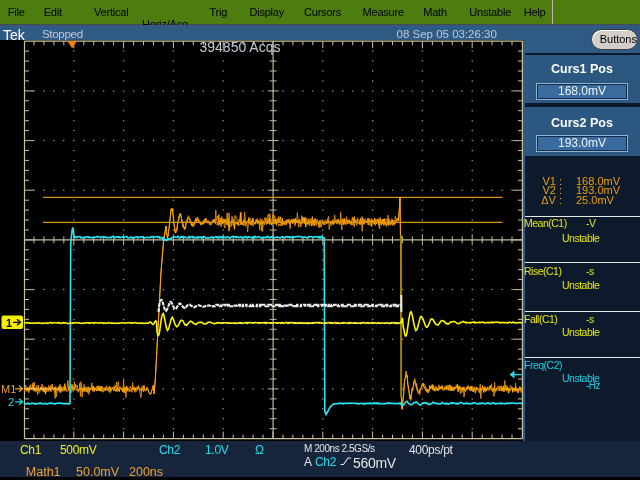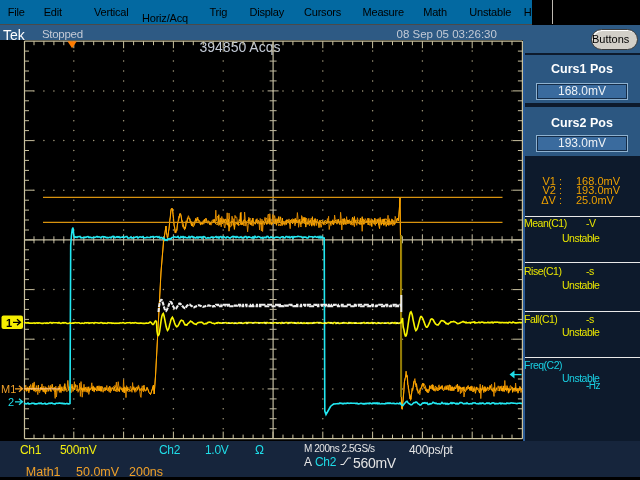--- a/index.html
+++ b/index.html
@@ -1,23 +1,23 @@
 <!DOCTYPE html>
 <html><head><meta charset="utf-8"><style>
 *{margin:0;padding:0;box-sizing:border-box}
 body{width:640px;height:480px;position:relative;overflow:hidden;background:#000;
 font-family:"Liberation Sans",sans-serif}
 .ab{position:absolute}
 </style></head><body>
-<div class="ab" style="left:0;top:0;width:532px;height:25px;background:#0369a1;border-bottom:1px solid #4a4a4a;color:#000;font-size:11px">
+<div class="ab" style="left:0;top:0;width:640px;height:25px;background:#4d7c0f;border-bottom:1px solid #4a4a4a;color:#000;font-size:11px">
     <span style="position:absolute;left:552px;top:0;width:1px;height:24px;background:#bdb9b1"></span>
     <span style="position:absolute;left:7.8px;top:6px;letter-spacing:-0.2px">File</span>
     <span style="position:absolute;left:43.7px;top:6px;letter-spacing:-0.2px">Edit</span>
     <span style="position:absolute;left:94px;top:6px;letter-spacing:-0.2px">Vertical</span>
-    <span style="position:absolute;left:142px;top:12px;letter-spacing:-0.2px">Horiz/Acq</span>
+    <span style="position:absolute;left:142px;top:18px;letter-spacing:-0.2px">Horiz/Acq</span>
     <span style="position:absolute;left:209.4px;top:6px;letter-spacing:-0.2px">Trig</span>
     <span style="position:absolute;left:249.4px;top:6px;letter-spacing:-0.2px">Display</span>
     <span style="position:absolute;left:304px;top:6px;letter-spacing:-0.2px">Cursors</span>
     <span style="position:absolute;left:362.5px;top:6px;letter-spacing:-0.2px">Measure</span>
     <span style="position:absolute;left:423.2px;top:6px;letter-spacing:-0.2px">Math</span>
     <span style="position:absolute;left:469.3px;top:6px;letter-spacing:-0.2px">Unstable</span>
     <span style="position:absolute;left:523.7px;top:6px;letter-spacing:-0.2px">Help</span>
   </div>
 <div class="ab" style="left:0;top:25px;width:640px;height:15px;background:#2e5a84"></div>
 <div class="ab" style="left:523px;top:40px;width:117px;height:13px;background:#2e5a84"></div>
@@ -63,21 +63,21 @@
 <div class="ab" style="left:409px;top:443.4px;color:#e4e4e4;font-size:12px;letter-spacing:-0.3px">400ps/pt</div>
 <div class="ab" style="left:304px;top:455.2px;color:#e4e4e4;font-size:12px;letter-spacing:-0.3px">A</div>
 <div class="ab" style="left:315px;top:455.2px;color:#1fdde8;font-size:12px;letter-spacing:-0.3px">Ch2</div>
 <div class="ab" style="left:353px;top:455.2px;color:#e4e4e4;font-size:14px;letter-spacing:-0.3px">560mV</div>
 <svg class="ab" style="left:340px;top:456px" width="12" height="10" viewBox="0 0 12 10">
     <path d="M0.5 8.5 h3 l4.5 -6.5 h3" stroke="#e4e4e4" stroke-width="1.1" fill="none"></path>
   </svg>
 <div class="ab" style="left:25.8px;top:465.2px;color:#f0a028;font-size:12.5px">Math1</div>
 <div class="ab" style="left:76px;top:465.2px;color:#f0a028;font-size:12.5px">50.0mV</div>
 <div class="ab" style="left:129px;top:465.2px;color:#f0a028;font-size:12.5px">200ns</div>
-<div class="ab" style="left:591px;top:29px;width:47px;height:21px;background:#d2cfc8;border:1px solid #3a3a3a;border-radius:10.5px;box-shadow:inset 1px 1px 0 #fff;color:#000;font-size:11px;text-align:left;line-height:19px">Buttons</div>
+<div class="ab" style="left:591px;top:29px;width:47px;height:21px;background:#d2cfc8;border:1px solid #3a3a3a;border-radius:10.5px;box-shadow:inset 1px 1px 0 #fff;color:#000;font-size:11px;text-align:right;line-height:19px">Buttons</div>
 <svg class="ab" style="left:0;top:40px" width="523" height="403" viewBox="0 40 523 403">
 <path d="M24.5 41.2 H522.4 M24.5 438.6 H522.4 M24.5 41 V438.8 M522.4 41 V438.8" stroke="#c9c19e" stroke-width="1.2" fill="none"></path>
 <path d="M34.0 41.2 v4 M34.0 438.6 v-4 M43.9 41.2 v4 M43.9 438.6 v-4 M53.9 41.2 v4 M53.9 438.6 v-4 M63.8 41.2 v4 M63.8 438.6 v-4 M73.8 41.2 v7 M73.8 438.6 v-7 M83.8 41.2 v4 M83.8 438.6 v-4 M93.7 41.2 v4 M93.7 438.6 v-4 M103.7 41.2 v4 M103.7 438.6 v-4 M113.6 41.2 v4 M113.6 438.6 v-4 M123.6 41.2 v7 M123.6 438.6 v-7 M133.6 41.2 v4 M133.6 438.6 v-4 M143.5 41.2 v4 M143.5 438.6 v-4 M153.5 41.2 v4 M153.5 438.6 v-4 M163.4 41.2 v4 M163.4 438.6 v-4 M173.4 41.2 v7 M173.4 438.6 v-7 M183.4 41.2 v4 M183.4 438.6 v-4 M193.3 41.2 v4 M193.3 438.6 v-4 M203.3 41.2 v4 M203.3 438.6 v-4 M213.2 41.2 v4 M213.2 438.6 v-4 M223.2 41.2 v7 M223.2 438.6 v-7 M233.2 41.2 v4 M233.2 438.6 v-4 M243.1 41.2 v4 M243.1 438.6 v-4 M253.1 41.2 v4 M253.1 438.6 v-4 M263.0 41.2 v4 M263.0 438.6 v-4 M273.0 41.2 v7 M273.0 438.6 v-7 M283.0 41.2 v4 M283.0 438.6 v-4 M292.9 41.2 v4 M292.9 438.6 v-4 M302.9 41.2 v4 M302.9 438.6 v-4 M312.8 41.2 v4 M312.8 438.6 v-4 M322.8 41.2 v7 M322.8 438.6 v-7 M332.8 41.2 v4 M332.8 438.6 v-4 M342.7 41.2 v4 M342.7 438.6 v-4 M352.7 41.2 v4 M352.7 438.6 v-4 M362.6 41.2 v4 M362.6 438.6 v-4 M372.6 41.2 v7 M372.6 438.6 v-7 M382.6 41.2 v4 M382.6 438.6 v-4 M392.5 41.2 v4 M392.5 438.6 v-4 M402.5 41.2 v4 M402.5 438.6 v-4 M412.4 41.2 v4 M412.4 438.6 v-4 M422.4 41.2 v7 M422.4 438.6 v-7 M432.4 41.2 v4 M432.4 438.6 v-4 M442.3 41.2 v4 M442.3 438.6 v-4 M452.3 41.2 v4 M452.3 438.6 v-4 M462.2 41.2 v4 M462.2 438.6 v-4 M472.2 41.2 v7 M472.2 438.6 v-7 M482.2 41.2 v4 M482.2 438.6 v-4 M492.1 41.2 v4 M492.1 438.6 v-4 M502.1 41.2 v4 M502.1 438.6 v-4 M512.0 41.2 v4 M512.0 438.6 v-4" stroke="#c9c19e" stroke-width="1" fill="none"></path>
 <path d="M24.5 51.1 h4.5 M522.4 51.1 h-4.5 M24.5 61.1 h4.5 M522.4 61.1 h-4.5 M24.5 71.0 h4.5 M522.4 71.0 h-4.5 M24.5 80.9 h4.5 M522.4 80.9 h-4.5 M24.5 90.9 h9.5 M522.4 90.9 h-9.5 M24.5 100.8 h4.5 M522.4 100.8 h-4.5 M24.5 110.7 h4.5 M522.4 110.7 h-4.5 M24.5 120.7 h4.5 M522.4 120.7 h-4.5 M24.5 130.6 h4.5 M522.4 130.6 h-4.5 M24.5 140.6 h9.5 M522.4 140.6 h-9.5 M24.5 150.5 h4.5 M522.4 150.5 h-4.5 M24.5 160.4 h4.5 M522.4 160.4 h-4.5 M24.5 170.4 h4.5 M522.4 170.4 h-4.5 M24.5 180.3 h4.5 M522.4 180.3 h-4.5 M24.5 190.2 h9.5 M522.4 190.2 h-9.5 M24.5 200.2 h4.5 M522.4 200.2 h-4.5 M24.5 210.1 h4.5 M522.4 210.1 h-4.5 M24.5 220.0 h4.5 M522.4 220.0 h-4.5 M24.5 230.0 h4.5 M522.4 230.0 h-4.5 M24.5 239.9 h9.5 M522.4 239.9 h-9.5 M24.5 249.8 h4.5 M522.4 249.8 h-4.5 M24.5 259.8 h4.5 M522.4 259.8 h-4.5 M24.5 269.7 h4.5 M522.4 269.7 h-4.5 M24.5 279.6 h4.5 M522.4 279.6 h-4.5 M24.5 289.6 h9.5 M522.4 289.6 h-9.5 M24.5 299.5 h4.5 M522.4 299.5 h-4.5 M24.5 309.4 h4.5 M522.4 309.4 h-4.5 M24.5 319.4 h4.5 M522.4 319.4 h-4.5 M24.5 329.3 h4.5 M522.4 329.3 h-4.5 M24.5 339.2 h9.5 M522.4 339.2 h-9.5 M24.5 349.2 h4.5 M522.4 349.2 h-4.5 M24.5 359.1 h4.5 M522.4 359.1 h-4.5 M24.5 369.1 h4.5 M522.4 369.1 h-4.5 M24.5 379.0 h4.5 M522.4 379.0 h-4.5 M24.5 388.9 h9.5 M522.4 388.9 h-9.5 M24.5 398.9 h4.5 M522.4 398.9 h-4.5 M24.5 408.8 h4.5 M522.4 408.8 h-4.5 M24.5 418.7 h4.5 M522.4 418.7 h-4.5 M24.5 428.7 h4.5 M522.4 428.7 h-4.5" stroke="#c9c19e" stroke-width="1" fill="none"></path>
 <path d="M73.8 51.1 h0.01 M73.8 61.1 h0.01 M73.8 71.0 h0.01 M73.8 80.9 h0.01 M73.8 90.9 h0.01 M73.8 100.8 h0.01 M73.8 110.7 h0.01 M73.8 120.7 h0.01 M73.8 130.6 h0.01 M73.8 140.6 h0.01 M73.8 150.5 h0.01 M73.8 160.4 h0.01 M73.8 170.4 h0.01 M73.8 180.3 h0.01 M73.8 190.2 h0.01 M73.8 200.2 h0.01 M73.8 210.1 h0.01 M73.8 220.0 h0.01 M73.8 230.0 h0.01 M73.8 239.9 h0.01 M73.8 249.8 h0.01 M73.8 259.8 h0.01 M73.8 269.7 h0.01 M73.8 279.6 h0.01 M73.8 289.6 h0.01 M73.8 299.5 h0.01 M73.8 309.4 h0.01 M73.8 319.4 h0.01 M73.8 329.3 h0.01 M73.8 339.2 h0.01 M73.8 349.2 h0.01 M73.8 359.1 h0.01 M73.8 369.1 h0.01 M73.8 379.0 h0.01 M73.8 388.9 h0.01 M73.8 398.9 h0.01 M73.8 408.8 h0.01 M73.8 418.7 h0.01 M73.8 428.7 h0.01 M123.6 51.1 h0.01 M123.6 61.1 h0.01 M123.6 71.0 h0.01 M123.6 80.9 h0.01 M123.6 90.9 h0.01 M123.6 100.8 h0.01 M123.6 110.7 h0.01 M123.6 120.7 h0.01 M123.6 130.6 h0.01 M123.6 140.6 h0.01 M123.6 150.5 h0.01 M123.6 160.4 h0.01 M123.6 170.4 h0.01 M123.6 180.3 h0.01 M123.6 190.2 h0.01 M123.6 200.2 h0.01 M123.6 210.1 h0.01 M123.6 220.0 h0.01 M123.6 230.0 h0.01 M123.6 239.9 h0.01 M123.6 249.8 h0.01 M123.6 259.8 h0.01 M123.6 269.7 h0.01 M123.6 279.6 h0.01 M123.6 289.6 h0.01 M123.6 299.5 h0.01 M123.6 309.4 h0.01 M123.6 319.4 h0.01 M123.6 329.3 h0.01 M123.6 339.2 h0.01 M123.6 349.2 h0.01 M123.6 359.1 h0.01 M123.6 369.1 h0.01 M123.6 379.0 h0.01 M123.6 388.9 h0.01 M123.6 398.9 h0.01 M123.6 408.8 h0.01 M123.6 418.7 h0.01 M123.6 428.7 h0.01 M173.4 51.1 h0.01 M173.4 61.1 h0.01 M173.4 71.0 h0.01 M173.4 80.9 h0.01 M173.4 90.9 h0.01 M173.4 100.8 h0.01 M173.4 110.7 h0.01 M173.4 120.7 h0.01 M173.4 130.6 h0.01 M173.4 140.6 h0.01 M173.4 150.5 h0.01 M173.4 160.4 h0.01 M173.4 170.4 h0.01 M173.4 180.3 h0.01 M173.4 190.2 h0.01 M173.4 200.2 h0.01 M173.4 210.1 h0.01 M173.4 220.0 h0.01 M173.4 230.0 h0.01 M173.4 239.9 h0.01 M173.4 249.8 h0.01 M173.4 259.8 h0.01 M173.4 269.7 h0.01 M173.4 279.6 h0.01 M173.4 289.6 h0.01 M173.4 299.5 h0.01 M173.4 309.4 h0.01 M173.4 319.4 h0.01 M173.4 329.3 h0.01 M173.4 339.2 h0.01 M173.4 349.2 h0.01 M173.4 359.1 h0.01 M173.4 369.1 h0.01 M173.4 379.0 h0.01 M173.4 388.9 h0.01 M173.4 398.9 h0.01 M173.4 408.8 h0.01 M173.4 418.7 h0.01 M173.4 428.7 h0.01 M223.2 51.1 h0.01 M223.2 61.1 h0.01 M223.2 71.0 h0.01 M223.2 80.9 h0.01 M223.2 90.9 h0.01 M223.2 100.8 h0.01 M223.2 110.7 h0.01 M223.2 120.7 h0.01 M223.2 130.6 h0.01 M223.2 140.6 h0.01 M223.2 150.5 h0.01 M223.2 160.4 h0.01 M223.2 170.4 h0.01 M223.2 180.3 h0.01 M223.2 190.2 h0.01 M223.2 200.2 h0.01 M223.2 210.1 h0.01 M223.2 220.0 h0.01 M223.2 230.0 h0.01 M223.2 239.9 h0.01 M223.2 249.8 h0.01 M223.2 259.8 h0.01 M223.2 269.7 h0.01 M223.2 279.6 h0.01 M223.2 289.6 h0.01 M223.2 299.5 h0.01 M223.2 309.4 h0.01 M223.2 319.4 h0.01 M223.2 329.3 h0.01 M223.2 339.2 h0.01 M223.2 349.2 h0.01 M223.2 359.1 h0.01 M223.2 369.1 h0.01 M223.2 379.0 h0.01 M223.2 388.9 h0.01 M223.2 398.9 h0.01 M223.2 408.8 h0.01 M223.2 418.7 h0.01 M223.2 428.7 h0.01 M322.8 51.1 h0.01 M322.8 61.1 h0.01 M322.8 71.0 h0.01 M322.8 80.9 h0.01 M322.8 90.9 h0.01 M322.8 100.8 h0.01 M322.8 110.7 h0.01 M322.8 120.7 h0.01 M322.8 130.6 h0.01 M322.8 140.6 h0.01 M322.8 150.5 h0.01 M322.8 160.4 h0.01 M322.8 170.4 h0.01 M322.8 180.3 h0.01 M322.8 190.2 h0.01 M322.8 200.2 h0.01 M322.8 210.1 h0.01 M322.8 220.0 h0.01 M322.8 230.0 h0.01 M322.8 239.9 h0.01 M322.8 249.8 h0.01 M322.8 259.8 h0.01 M322.8 269.7 h0.01 M322.8 279.6 h0.01 M322.8 289.6 h0.01 M322.8 299.5 h0.01 M322.8 309.4 h0.01 M322.8 319.4 h0.01 M322.8 329.3 h0.01 M322.8 339.2 h0.01 M322.8 349.2 h0.01 M322.8 359.1 h0.01 M322.8 369.1 h0.01 M322.8 379.0 h0.01 M322.8 388.9 h0.01 M322.8 398.9 h0.01 M322.8 408.8 h0.01 M322.8 418.7 h0.01 M322.8 428.7 h0.01 M372.6 51.1 h0.01 M372.6 61.1 h0.01 M372.6 71.0 h0.01 M372.6 80.9 h0.01 M372.6 90.9 h0.01 M372.6 100.8 h0.01 M372.6 110.7 h0.01 M372.6 120.7 h0.01 M372.6 130.6 h0.01 M372.6 140.6 h0.01 M372.6 150.5 h0.01 M372.6 160.4 h0.01 M372.6 170.4 h0.01 M372.6 180.3 h0.01 M372.6 190.2 h0.01 M372.6 200.2 h0.01 M372.6 210.1 h0.01 M372.6 220.0 h0.01 M372.6 230.0 h0.01 M372.6 239.9 h0.01 M372.6 249.8 h0.01 M372.6 259.8 h0.01 M372.6 269.7 h0.01 M372.6 279.6 h0.01 M372.6 289.6 h0.01 M372.6 299.5 h0.01 M372.6 309.4 h0.01 M372.6 319.4 h0.01 M372.6 329.3 h0.01 M372.6 339.2 h0.01 M372.6 349.2 h0.01 M372.6 359.1 h0.01 M372.6 369.1 h0.01 M372.6 379.0 h0.01 M372.6 388.9 h0.01 M372.6 398.9 h0.01 M372.6 408.8 h0.01 M372.6 418.7 h0.01 M372.6 428.7 h0.01 M422.4 51.1 h0.01 M422.4 61.1 h0.01 M422.4 71.0 h0.01 M422.4 80.9 h0.01 M422.4 90.9 h0.01 M422.4 100.8 h0.01 M422.4 110.7 h0.01 M422.4 120.7 h0.01 M422.4 130.6 h0.01 M422.4 140.6 h0.01 M422.4 150.5 h0.01 M422.4 160.4 h0.01 M422.4 170.4 h0.01 M422.4 180.3 h0.01 M422.4 190.2 h0.01 M422.4 200.2 h0.01 M422.4 210.1 h0.01 M422.4 220.0 h0.01 M422.4 230.0 h0.01 M422.4 239.9 h0.01 M422.4 249.8 h0.01 M422.4 259.8 h0.01 M422.4 269.7 h0.01 M422.4 279.6 h0.01 M422.4 289.6 h0.01 M422.4 299.5 h0.01 M422.4 309.4 h0.01 M422.4 319.4 h0.01 M422.4 329.3 h0.01 M422.4 339.2 h0.01 M422.4 349.2 h0.01 M422.4 359.1 h0.01 M422.4 369.1 h0.01 M422.4 379.0 h0.01 M422.4 388.9 h0.01 M422.4 398.9 h0.01 M422.4 408.8 h0.01 M422.4 418.7 h0.01 M422.4 428.7 h0.01 M472.2 51.1 h0.01 M472.2 61.1 h0.01 M472.2 71.0 h0.01 M472.2 80.9 h0.01 M472.2 90.9 h0.01 M472.2 100.8 h0.01 M472.2 110.7 h0.01 M472.2 120.7 h0.01 M472.2 130.6 h0.01 M472.2 140.6 h0.01 M472.2 150.5 h0.01 M472.2 160.4 h0.01 M472.2 170.4 h0.01 M472.2 180.3 h0.01 M472.2 190.2 h0.01 M472.2 200.2 h0.01 M472.2 210.1 h0.01 M472.2 220.0 h0.01 M472.2 230.0 h0.01 M472.2 239.9 h0.01 M472.2 249.8 h0.01 M472.2 259.8 h0.01 M472.2 269.7 h0.01 M472.2 279.6 h0.01 M472.2 289.6 h0.01 M472.2 299.5 h0.01 M472.2 309.4 h0.01 M472.2 319.4 h0.01 M472.2 329.3 h0.01 M472.2 339.2 h0.01 M472.2 349.2 h0.01 M472.2 359.1 h0.01 M472.2 369.1 h0.01 M472.2 379.0 h0.01 M472.2 388.9 h0.01 M472.2 398.9 h0.01 M472.2 408.8 h0.01 M472.2 418.7 h0.01 M472.2 428.7 h0.01 M34.0 90.9 h0.01 M43.9 90.9 h0.01 M53.9 90.9 h0.01 M63.8 90.9 h0.01 M73.8 90.9 h0.01 M83.8 90.9 h0.01 M93.7 90.9 h0.01 M103.7 90.9 h0.01 M113.6 90.9 h0.01 M123.6 90.9 h0.01 M133.6 90.9 h0.01 M143.5 90.9 h0.01 M153.5 90.9 h0.01 M163.4 90.9 h0.01 M173.4 90.9 h0.01 M183.4 90.9 h0.01 M193.3 90.9 h0.01 M203.3 90.9 h0.01 M213.2 90.9 h0.01 M223.2 90.9 h0.01 M233.2 90.9 h0.01 M243.1 90.9 h0.01 M253.1 90.9 h0.01 M263.0 90.9 h0.01 M273.0 90.9 h0.01 M283.0 90.9 h0.01 M292.9 90.9 h0.01 M302.9 90.9 h0.01 M312.8 90.9 h0.01 M322.8 90.9 h0.01 M332.8 90.9 h0.01 M342.7 90.9 h0.01 M352.7 90.9 h0.01 M362.6 90.9 h0.01 M372.6 90.9 h0.01 M382.6 90.9 h0.01 M392.5 90.9 h0.01 M402.5 90.9 h0.01 M412.4 90.9 h0.01 M422.4 90.9 h0.01 M432.4 90.9 h0.01 M442.3 90.9 h0.01 M452.3 90.9 h0.01 M462.2 90.9 h0.01 M472.2 90.9 h0.01 M482.2 90.9 h0.01 M492.1 90.9 h0.01 M502.1 90.9 h0.01 M512.0 90.9 h0.01 M34.0 140.6 h0.01 M43.9 140.6 h0.01 M53.9 140.6 h0.01 M63.8 140.6 h0.01 M73.8 140.6 h0.01 M83.8 140.6 h0.01 M93.7 140.6 h0.01 M103.7 140.6 h0.01 M113.6 140.6 h0.01 M123.6 140.6 h0.01 M133.6 140.6 h0.01 M143.5 140.6 h0.01 M153.5 140.6 h0.01 M163.4 140.6 h0.01 M173.4 140.6 h0.01 M183.4 140.6 h0.01 M193.3 140.6 h0.01 M203.3 140.6 h0.01 M213.2 140.6 h0.01 M223.2 140.6 h0.01 M233.2 140.6 h0.01 M243.1 140.6 h0.01 M253.1 140.6 h0.01 M263.0 140.6 h0.01 M273.0 140.6 h0.01 M283.0 140.6 h0.01 M292.9 140.6 h0.01 M302.9 140.6 h0.01 M312.8 140.6 h0.01 M322.8 140.6 h0.01 M332.8 140.6 h0.01 M342.7 140.6 h0.01 M352.7 140.6 h0.01 M362.6 140.6 h0.01 M372.6 140.6 h0.01 M382.6 140.6 h0.01 M392.5 140.6 h0.01 M402.5 140.6 h0.01 M412.4 140.6 h0.01 M422.4 140.6 h0.01 M432.4 140.6 h0.01 M442.3 140.6 h0.01 M452.3 140.6 h0.01 M462.2 140.6 h0.01 M472.2 140.6 h0.01 M482.2 140.6 h0.01 M492.1 140.6 h0.01 M502.1 140.6 h0.01 M512.0 140.6 h0.01 M34.0 190.2 h0.01 M43.9 190.2 h0.01 M53.9 190.2 h0.01 M63.8 190.2 h0.01 M73.8 190.2 h0.01 M83.8 190.2 h0.01 M93.7 190.2 h0.01 M103.7 190.2 h0.01 M113.6 190.2 h0.01 M123.6 190.2 h0.01 M133.6 190.2 h0.01 M143.5 190.2 h0.01 M153.5 190.2 h0.01 M163.4 190.2 h0.01 M173.4 190.2 h0.01 M183.4 190.2 h0.01 M193.3 190.2 h0.01 M203.3 190.2 h0.01 M213.2 190.2 h0.01 M223.2 190.2 h0.01 M233.2 190.2 h0.01 M243.1 190.2 h0.01 M253.1 190.2 h0.01 M263.0 190.2 h0.01 M273.0 190.2 h0.01 M283.0 190.2 h0.01 M292.9 190.2 h0.01 M302.9 190.2 h0.01 M312.8 190.2 h0.01 M322.8 190.2 h0.01 M332.8 190.2 h0.01 M342.7 190.2 h0.01 M352.7 190.2 h0.01 M362.6 190.2 h0.01 M372.6 190.2 h0.01 M382.6 190.2 h0.01 M392.5 190.2 h0.01 M402.5 190.2 h0.01 M412.4 190.2 h0.01 M422.4 190.2 h0.01 M432.4 190.2 h0.01 M442.3 190.2 h0.01 M452.3 190.2 h0.01 M462.2 190.2 h0.01 M472.2 190.2 h0.01 M482.2 190.2 h0.01 M492.1 190.2 h0.01 M502.1 190.2 h0.01 M512.0 190.2 h0.01 M34.0 239.9 h0.01 M43.9 239.9 h0.01 M53.9 239.9 h0.01 M63.8 239.9 h0.01 M73.8 239.9 h0.01 M83.8 239.9 h0.01 M93.7 239.9 h0.01 M103.7 239.9 h0.01 M113.6 239.9 h0.01 M123.6 239.9 h0.01 M133.6 239.9 h0.01 M143.5 239.9 h0.01 M153.5 239.9 h0.01 M163.4 239.9 h0.01 M173.4 239.9 h0.01 M183.4 239.9 h0.01 M193.3 239.9 h0.01 M203.3 239.9 h0.01 M213.2 239.9 h0.01 M223.2 239.9 h0.01 M233.2 239.9 h0.01 M243.1 239.9 h0.01 M253.1 239.9 h0.01 M263.0 239.9 h0.01 M273.0 239.9 h0.01 M283.0 239.9 h0.01 M292.9 239.9 h0.01 M302.9 239.9 h0.01 M312.8 239.9 h0.01 M322.8 239.9 h0.01 M332.8 239.9 h0.01 M342.7 239.9 h0.01 M352.7 239.9 h0.01 M362.6 239.9 h0.01 M372.6 239.9 h0.01 M382.6 239.9 h0.01 M392.5 239.9 h0.01 M402.5 239.9 h0.01 M412.4 239.9 h0.01 M422.4 239.9 h0.01 M432.4 239.9 h0.01 M442.3 239.9 h0.01 M452.3 239.9 h0.01 M462.2 239.9 h0.01 M472.2 239.9 h0.01 M482.2 239.9 h0.01 M492.1 239.9 h0.01 M502.1 239.9 h0.01 M512.0 239.9 h0.01 M34.0 289.6 h0.01 M43.9 289.6 h0.01 M53.9 289.6 h0.01 M63.8 289.6 h0.01 M73.8 289.6 h0.01 M83.8 289.6 h0.01 M93.7 289.6 h0.01 M103.7 289.6 h0.01 M113.6 289.6 h0.01 M123.6 289.6 h0.01 M133.6 289.6 h0.01 M143.5 289.6 h0.01 M153.5 289.6 h0.01 M163.4 289.6 h0.01 M173.4 289.6 h0.01 M183.4 289.6 h0.01 M193.3 289.6 h0.01 M203.3 289.6 h0.01 M213.2 289.6 h0.01 M223.2 289.6 h0.01 M233.2 289.6 h0.01 M243.1 289.6 h0.01 M253.1 289.6 h0.01 M263.0 289.6 h0.01 M273.0 289.6 h0.01 M283.0 289.6 h0.01 M292.9 289.6 h0.01 M302.9 289.6 h0.01 M312.8 289.6 h0.01 M322.8 289.6 h0.01 M332.8 289.6 h0.01 M342.7 289.6 h0.01 M352.7 289.6 h0.01 M362.6 289.6 h0.01 M372.6 289.6 h0.01 M382.6 289.6 h0.01 M392.5 289.6 h0.01 M402.5 289.6 h0.01 M412.4 289.6 h0.01 M422.4 289.6 h0.01 M432.4 289.6 h0.01 M442.3 289.6 h0.01 M452.3 289.6 h0.01 M462.2 289.6 h0.01 M472.2 289.6 h0.01 M482.2 289.6 h0.01 M492.1 289.6 h0.01 M502.1 289.6 h0.01 M512.0 289.6 h0.01 M34.0 339.2 h0.01 M43.9 339.2 h0.01 M53.9 339.2 h0.01 M63.8 339.2 h0.01 M73.8 339.2 h0.01 M83.8 339.2 h0.01 M93.7 339.2 h0.01 M103.7 339.2 h0.01 M113.6 339.2 h0.01 M123.6 339.2 h0.01 M133.6 339.2 h0.01 M143.5 339.2 h0.01 M153.5 339.2 h0.01 M163.4 339.2 h0.01 M173.4 339.2 h0.01 M183.4 339.2 h0.01 M193.3 339.2 h0.01 M203.3 339.2 h0.01 M213.2 339.2 h0.01 M223.2 339.2 h0.01 M233.2 339.2 h0.01 M243.1 339.2 h0.01 M253.1 339.2 h0.01 M263.0 339.2 h0.01 M273.0 339.2 h0.01 M283.0 339.2 h0.01 M292.9 339.2 h0.01 M302.9 339.2 h0.01 M312.8 339.2 h0.01 M322.8 339.2 h0.01 M332.8 339.2 h0.01 M342.7 339.2 h0.01 M352.7 339.2 h0.01 M362.6 339.2 h0.01 M372.6 339.2 h0.01 M382.6 339.2 h0.01 M392.5 339.2 h0.01 M402.5 339.2 h0.01 M412.4 339.2 h0.01 M422.4 339.2 h0.01 M432.4 339.2 h0.01 M442.3 339.2 h0.01 M452.3 339.2 h0.01 M462.2 339.2 h0.01 M472.2 339.2 h0.01 M482.2 339.2 h0.01 M492.1 339.2 h0.01 M502.1 339.2 h0.01 M512.0 339.2 h0.01 M34.0 388.9 h0.01 M43.9 388.9 h0.01 M53.9 388.9 h0.01 M63.8 388.9 h0.01 M73.8 388.9 h0.01 M83.8 388.9 h0.01 M93.7 388.9 h0.01 M103.7 388.9 h0.01 M113.6 388.9 h0.01 M123.6 388.9 h0.01 M133.6 388.9 h0.01 M143.5 388.9 h0.01 M153.5 388.9 h0.01 M163.4 388.9 h0.01 M173.4 388.9 h0.01 M183.4 388.9 h0.01 M193.3 388.9 h0.01 M203.3 388.9 h0.01 M213.2 388.9 h0.01 M223.2 388.9 h0.01 M233.2 388.9 h0.01 M243.1 388.9 h0.01 M253.1 388.9 h0.01 M263.0 388.9 h0.01 M273.0 388.9 h0.01 M283.0 388.9 h0.01 M292.9 388.9 h0.01 M302.9 388.9 h0.01 M312.8 388.9 h0.01 M322.8 388.9 h0.01 M332.8 388.9 h0.01 M342.7 388.9 h0.01 M352.7 388.9 h0.01 M362.6 388.9 h0.01 M372.6 388.9 h0.01 M382.6 388.9 h0.01 M392.5 388.9 h0.01 M402.5 388.9 h0.01 M412.4 388.9 h0.01 M422.4 388.9 h0.01 M432.4 388.9 h0.01 M442.3 388.9 h0.01 M452.3 388.9 h0.01 M462.2 388.9 h0.01 M472.2 388.9 h0.01 M482.2 388.9 h0.01 M492.1 388.9 h0.01 M502.1 388.9 h0.01 M512.0 388.9 h0.01" stroke="#a39a7c" stroke-width="1.5" stroke-linecap="round" fill="none"></path>
 <path d="M24.5 239.8 H522.4 M273.1 41 V438.8" stroke="#c0b99e" stroke-width="1.2" fill="none"></path>
 <path d="M34.0 236.3 v7.0 M43.9 236.3 v7.0 M53.9 236.3 v7.0 M63.8 236.3 v7.0 M73.8 234.3 v11.0 M83.8 236.3 v7.0 M93.7 236.3 v7.0 M103.7 236.3 v7.0 M113.6 236.3 v7.0 M123.6 234.3 v11.0 M133.6 236.3 v7.0 M143.5 236.3 v7.0 M153.5 236.3 v7.0 M163.4 236.3 v7.0 M173.4 234.3 v11.0 M183.4 236.3 v7.0 M193.3 236.3 v7.0 M203.3 236.3 v7.0 M213.2 236.3 v7.0 M223.2 234.3 v11.0 M233.2 236.3 v7.0 M243.1 236.3 v7.0 M253.1 236.3 v7.0 M263.0 236.3 v7.0 M273.0 234.3 v11.0 M283.0 236.3 v7.0 M292.9 236.3 v7.0 M302.9 236.3 v7.0 M312.8 236.3 v7.0 M322.8 234.3 v11.0 M332.8 236.3 v7.0 M342.7 236.3 v7.0 M352.7 236.3 v7.0 M362.6 236.3 v7.0 M372.6 234.3 v11.0 M382.6 236.3 v7.0 M392.5 236.3 v7.0 M402.5 236.3 v7.0 M412.4 236.3 v7.0 M422.4 234.3 v11.0 M432.4 236.3 v7.0 M442.3 236.3 v7.0 M452.3 236.3 v7.0 M462.2 236.3 v7.0 M472.2 234.3 v11.0 M482.2 236.3 v7.0 M492.1 236.3 v7.0 M502.1 236.3 v7.0 M512.0 236.3 v7.0 M269.6 51.1 h7.0 M269.6 61.1 h7.0 M269.6 71.0 h7.0 M269.6 80.9 h7.0 M267.6 90.9 h11.0 M269.6 100.8 h7.0 M269.6 110.7 h7.0 M269.6 120.7 h7.0 M269.6 130.6 h7.0 M267.6 140.6 h11.0 M269.6 150.5 h7.0 M269.6 160.4 h7.0 M269.6 170.4 h7.0 M269.6 180.3 h7.0 M267.6 190.2 h11.0 M269.6 200.2 h7.0 M269.6 210.1 h7.0 M269.6 220.0 h7.0 M269.6 230.0 h7.0 M267.6 239.9 h11.0 M269.6 249.8 h7.0 M269.6 259.8 h7.0 M269.6 269.7 h7.0 M269.6 279.6 h7.0 M267.6 289.6 h11.0 M269.6 299.5 h7.0 M269.6 309.4 h7.0 M269.6 319.4 h7.0 M269.6 329.3 h7.0 M267.6 339.2 h11.0 M269.6 349.2 h7.0 M269.6 359.1 h7.0 M269.6 369.1 h7.0 M269.6 379.0 h7.0 M267.6 388.9 h11.0 M269.6 398.9 h7.0 M269.6 408.8 h7.0 M269.6 418.7 h7.0 M269.6 428.7 h7.0" stroke="#c0b99e" stroke-width="1" fill="none"></path>
 <polygon points="67.5,41.3 76.8,41.3 72.1,48.2" fill="#ff7c00"></polygon>
 <line x1="43" y1="197.4" x2="502.5" y2="197.4" stroke="#d8920e" stroke-width="1.25"></line>
 <path d="M24.0 390.0 L24.6 391.1 L25.2 387.5 L25.8 385.2 L26.4 391.3 L27.0 387.5 L27.6 387.1 L28.2 389.0 L28.8 392.8 L29.4 389.9 L30.0 386.8 L30.6 384.6 L31.2 388.7 L31.8 390.0 L32.4 389.0 L33.0 385.3 L33.6 390.5 L34.2 381.9 L34.8 386.4 L35.4 391.9 L36.0 391.6 L36.6 385.6 L37.2 391.8 L37.8 394.6 L38.4 387.7 L39.0 391.4 L39.6 392.6 L40.2 389.8 L40.8 390.3 L41.4 388.5 L42.0 383.9 L42.6 390.3 L43.2 391.8 L43.8 386.2 L44.4 392.4 L45.0 389.5 L45.6 386.7 L46.2 389.4 L46.8 391.9 L47.4 389.5 L48.0 388.3 L48.6 385.5 L49.2 388.8 L49.8 387.6 L50.4 385.4 L51.0 391.9 L51.6 390.2 L52.2 389.2 L52.8 387.8 L53.4 390.4 L54.0 389.1 L54.6 392.1 L55.2 398.4 L55.8 386.2 L56.4 397.0 L57.0 391.2 L57.6 390.7 L58.2 386.7 L58.8 386.6 L59.4 392.4 L60.0 387.8 L60.6 392.4 L61.2 392.7 L61.8 389.2 L62.4 390.8 L63.0 388.4 L63.6 388.3 L64.2 385.7 L64.8 389.1 L65.4 387.1 L66.0 390.3 L66.6 390.0 L67.2 387.7 L67.8 380.4 L68.4 386.1 L69.0 388.8 L69.6 390.2 L70.2 392.5 L70.8 390.0 L71.4 392.5 L72.0 391.4 L72.6 386.1 L73.2 391.3 L73.8 389.2 L74.4 381.7 L75.0 387.1 L75.6 386.6 L76.2 385.5 L76.8 386.5 L77.4 385.4 L78.0 392.3 L78.6 391.4 L79.2 389.8 L79.8 383.1 L80.4 396.4 L81.0 381.6 L81.6 387.6 L82.2 397.2 L82.8 391.9 L83.4 389.6 L84.0 384.3 L84.6 391.5 L85.2 387.7 L85.8 391.8 L86.4 392.0 L87.0 386.8 L87.6 392.4 L88.2 387.1 L88.8 394.4 L89.4 390.2 L90.0 388.1 L90.6 389.3 L91.2 387.1 L91.8 382.8 L92.4 389.6 L93.0 385.8 L93.6 390.2 L94.2 392.1 L94.8 387.5 L95.4 389.9 L96.0 388.5 L96.6 388.1 L97.2 385.9 L97.8 391.1 L98.4 390.3 L99.0 385.7 L99.6 391.0 L100.2 387.2 L100.8 390.9 L101.4 386.2 L102.0 391.3 L102.6 390.7 L103.2 392.3 L103.8 391.1 L104.4 390.1 L105.0 391.0 L105.6 390.7 L106.2 388.1 L106.8 385.5 L107.4 389.3 L108.0 389.4 L108.6 388.1 L109.2 392.2 L109.8 386.2 L110.4 392.7 L111.0 390.6 L111.6 388.1 L112.2 387.3 L112.8 388.6 L113.4 386.6 L114.0 386.9 L114.6 385.7 L115.2 385.4 L115.8 387.6 L116.4 382.1 L117.0 392.0 L117.6 387.1 L118.2 381.7 L118.8 386.1 L119.4 391.7 L120.0 386.6 L120.6 387.2 L121.2 387.4 L121.8 390.0 L122.4 388.2 L123.0 391.8 L123.6 379.7 L124.2 392.4 L124.8 392.6 L125.4 389.0 L126.0 397.6 L126.6 385.7 L127.2 388.7 L127.8 391.0 L128.4 391.0 L129.0 391.7 L129.6 390.8 L130.2 386.5 L130.8 386.5 L131.4 389.7 L132.0 392.3 L132.6 382.6 L133.2 389.6 L133.8 387.3 L134.4 390.5 L135.0 392.4 L135.6 388.4 L136.2 391.5 L136.8 390.3 L137.4 389.4 L138.0 385.7 L138.6 385.3 L139.2 388.8 L139.8 390.7 L140.4 396.1 L141.0 397.4 L141.6 390.0 L142.2 385.8 L142.8 386.9 L143.4 391.9 L144.0 388.7 L144.6 390.6 L145.2 391.3 L145.8 389.9 L146.4 390.4 L147.0 388.3 L147.6 388.2 L149.0 392.5 L150.5 394.5 L152.0 390.0 L153.5 385.0 L154.2 394.0 L155.5 376.0 L157.0 348.0 L159.0 310.0 L161.0 272.0 L163.5 242.0 L166.0 226.0 L166.4 231.7 L167.0 235.6 L167.5 238.5 L168.1 235.7 L168.6 231.2 L169.2 228.8 L169.7 220.2 L170.3 217.3 L170.8 212.8 L171.4 208.7 L171.9 210.4 L172.5 208.6 L173.0 214.4 L173.6 221.7 L174.1 224.8 L174.7 228.6 L175.2 232.0 L175.8 233.1 L176.3 232.0 L176.9 229.0 L177.4 224.4 L178.0 221.5 L178.5 218.0 L179.1 216.0 L179.6 217.6 L180.2 213.4 L180.7 214.8 L181.3 216.3 L181.8 220.1 L182.4 225.0 L182.9 227.2 L183.5 226.1 L184.0 226.5 L184.6 230.1 L185.1 226.9 L185.7 226.3 L186.2 220.7 L186.8 223.2 L187.3 218.1 L187.9 217.9 L188.4 215.7 L189.0 217.2 L189.5 220.5 L190.1 221.9 L190.6 221.5 L191.2 224.8 L191.7 224.3 L192.3 224.6 L192.8 225.8 L193.4 223.4 L193.9 223.2 L194.5 224.4 L195.0 223.5 L195.6 218.2 L196.1 221.2 L196.7 221.2 L197.2 219.0 L197.8 217.2 L198.3 221.5 L198.9 220.0 L199.4 223.2 L200.0 222.5 L200.5 224.6 L201.1 222.7 L201.6 223.8 L202.2 223.7 L202.7 223.7 L203.3 220.5 L203.8 224.2 L204.4 219.7 L204.9 219.4 L205.5 219.0 L206.0 218.0 L206.6 220.5 L207.1 223.0 L207.7 223.2 L208.2 220.8 L208.8 220.9 L209.3 222.2 L209.9 224.8 L210.4 223.0 L211.0 225.2 L211.5 223.2 L212.1 222.5 L212.6 223.0 L213.2 222.6 L213.7 220.2 L214.0 219.0 L214.6 221.9 L215.2 221.3 L215.8 210.2 L216.4 220.7 L217.0 217.9 L217.6 216.1 L218.2 217.9 L218.8 225.6 L219.4 223.4 L220.0 221.0 L220.6 217.9 L221.2 226.8 L221.8 216.5 L222.4 223.2 L223.0 218.5 L223.6 220.5 L224.2 226.0 L224.8 228.0 L225.4 224.0 L226.0 222.9 L226.6 223.3 L227.2 212.8 L227.8 224.4 L228.4 226.3 L229.0 213.1 L229.6 219.6 L230.2 227.1 L230.8 226.7 L231.4 226.1 L232.0 216.2 L232.6 219.1 L233.2 225.4 L233.8 218.7 L234.4 226.9 L235.0 215.4 L235.6 217.8 L236.2 216.9 L236.8 217.3 L237.4 223.2 L238.0 223.4 L238.6 225.8 L239.2 224.7 L239.8 224.5 L240.4 224.3 L241.0 212.1 L241.6 224.2 L242.2 224.3 L242.8 221.7 L243.4 221.5 L244.0 226.0 L244.6 212.1 L245.2 219.2 L245.8 226.1 L246.4 222.7 L247.0 224.4 L247.6 231.8 L248.2 225.5 L248.8 217.3 L249.4 220.8 L250.0 218.0 L250.6 224.9 L251.2 221.6 L251.8 225.5 L252.4 218.2 L253.0 226.1 L253.6 223.3 L254.2 222.6 L254.8 222.8 L255.4 222.5 L256.0 222.7 L256.6 219.0 L257.2 218.6 L257.8 224.1 L258.4 220.0 L259.0 222.4 L259.6 229.9 L260.2 218.5 L260.8 219.2 L261.4 230.9 L262.0 219.3 L262.6 231.5 L263.2 222.2 L263.8 221.5 L264.4 220.8 L265.0 217.4 L265.6 220.4 L266.2 217.9 L266.8 219.2 L267.4 223.4 L268.0 214.8 L268.6 214.0 L269.2 220.8 L269.8 213.7 L270.4 220.0 L271.0 224.1 L271.6 225.2 L272.2 220.4 L272.8 214.5 L273.4 222.8 L274.0 219.1 L274.6 215.6 L275.2 219.0 L275.8 223.8 L276.4 219.7 L277.0 218.5 L277.6 221.7 L278.2 223.9 L278.8 226.0 L279.4 224.5 L280.0 224.3 L280.6 226.0 L281.2 221.6 L281.8 225.6 L282.4 225.5 L283.0 221.0 L283.6 221.8 L284.2 221.1 L284.8 225.3 L285.4 222.5 L286.0 224.4 L286.6 219.9 L287.2 220.4 L287.8 221.0 L288.4 223.1 L289.0 218.9 L289.6 224.0 L290.2 228.7 L290.8 220.1 L291.4 222.9 L292.0 219.3 L292.6 218.7 L293.2 219.7 L293.8 219.6 L294.4 220.3 L295.0 225.8 L295.6 218.4 L296.2 222.8 L296.8 220.7 L297.4 212.6 L298.0 218.7 L298.6 227.3 L299.2 221.5 L299.8 219.0 L300.4 225.6 L301.0 227.0 L301.6 215.6 L302.2 216.6 L302.8 220.7 L303.4 218.8 L304.0 223.4 L304.6 218.3 L305.2 222.6 L305.8 224.5 L306.4 218.1 L307.0 219.1 L307.6 224.4 L308.2 221.6 L308.8 218.4 L309.4 225.7 L310.0 224.8 L310.6 220.5 L311.2 218.2 L311.8 219.7 L312.4 222.0 L313.0 225.1 L313.6 220.3 L314.2 226.0 L314.8 225.8 L315.4 218.6 L316.0 222.0 L316.6 225.5 L317.2 219.1 L317.8 221.3 L318.4 223.0 L319.0 222.6 L319.6 220.1 L320.2 221.8 L320.8 227.3 L321.4 227.1 L322.0 222.3 L322.6 222.0 L323.2 223.2 L323.8 225.1 L324.4 221.9 L325.0 224.8 L325.6 224.3 L326.2 223.7 L326.8 222.8 L327.4 218.6 L328.0 222.3 L328.6 216.3 L329.2 229.5 L329.8 225.7 L330.4 224.3 L331.0 225.6 L331.6 224.8 L332.2 222.9 L332.8 219.7 L333.4 224.6 L334.0 224.3 L334.6 215.1 L335.2 219.6 L335.8 221.4 L336.4 219.8 L337.0 220.4 L337.6 221.7 L338.2 220.1 L338.8 220.5 L339.4 221.2 L340.0 224.9 L340.6 212.3 L341.2 218.4 L341.8 229.9 L342.4 218.8 L343.0 222.7 L343.6 219.0 L344.2 224.3 L344.8 219.2 L345.4 223.0 L346.0 224.8 L346.6 216.7 L347.2 224.0 L347.8 220.1 L348.4 223.7 L349.0 221.4 L349.6 219.5 L350.2 223.7 L350.8 224.8 L351.4 221.7 L352.0 225.2 L352.6 223.5 L353.2 225.3 L353.8 218.4 L354.4 226.7 L355.0 222.4 L355.6 221.0 L356.2 222.8 L356.8 225.3 L357.4 217.7 L358.0 219.9 L358.6 220.4 L359.2 220.4 L359.8 224.7 L360.4 221.6 L361.0 222.1 L361.6 222.4 L362.2 231.3 L362.8 221.7 L363.4 218.9 L364.0 222.6 L364.6 224.2 L365.2 218.6 L365.8 219.7 L366.4 220.7 L367.0 223.0 L367.6 218.3 L368.2 221.0 L368.8 222.4 L369.4 224.0 L370.0 225.5 L370.6 224.9 L371.2 218.6 L371.8 221.1 L372.4 222.7 L373.0 220.8 L373.6 222.9 L374.2 223.6 L374.8 224.4 L375.4 225.5 L376.0 219.2 L376.6 220.5 L377.2 222.8 L377.8 218.9 L378.4 218.7 L379.0 224.9 L379.6 219.2 L380.2 217.4 L380.8 221.3 L381.4 225.2 L382.0 219.4 L382.6 221.9 L383.2 218.9 L383.8 225.2 L384.4 220.2 L385.0 220.6 L385.6 218.8 L386.2 218.8 L386.8 220.4 L387.4 225.0 L388.0 215.3 L388.6 225.5 L389.2 218.7 L389.8 225.2 L390.4 223.6 L391.0 224.6 L391.6 219.0 L392.2 219.2 L392.8 225.8 L393.4 222.2 L394.0 220.4 L394.6 225.1 L395.2 216.4 L395.8 218.3 L396.4 222.7 L397.6 218.0 L398.4 221.0 L399.3 210.0 L400.0 197.5 L400.5 240.0 L400.9 320.0 L401.3 395.0 L401.7 408.0 L402.2 408.9 L402.8 401.2 L403.3 395.8 L403.9 391.5 L404.4 382.0 L405.0 379.1 L405.5 376.7 L406.1 374.8 L406.6 375.5 L407.2 375.0 L407.7 380.5 L408.3 389.3 L408.8 389.2 L409.4 395.4 L409.9 394.7 L410.5 400.5 L411.0 394.8 L411.6 393.9 L412.1 391.5 L412.7 389.2 L413.2 387.4 L413.8 383.9 L414.3 380.3 L414.9 378.6 L415.4 383.4 L416.0 386.9 L416.5 383.5 L417.1 390.4 L417.6 388.8 L418.2 392.0 L418.7 393.0 L419.3 393.4 L419.8 394.7 L420.4 391.5 L420.9 388.0 L421.5 388.3 L422.0 385.5 L422.6 384.3 L423.1 383.8 L423.7 384.8 L424.2 384.3 L424.8 385.1 L425.3 385.7 L425.9 388.6 L426.4 388.6 L427.0 392.3 L427.5 392.5 L428.1 389.2 L428.6 390.2 L429.2 391.1 L429.7 387.0 L430.3 387.5 L430.8 386.3 L431.4 387.2 L431.9 389.1 L432.5 384.5 L433.0 389.9 L433.6 388.7 L434.1 390.0 L434.7 389.5 L435.2 391.3 L435.8 388.1 L436.3 390.4 L436.9 387.5 L437.4 388.6 L438.0 389.2 L438.5 385.9 L439.1 384.8 L439.6 389.0 L440.2 389.0 L440.7 388.2 L441.3 386.4 L441.8 388.6 L442.4 385.5 L442.9 389.2 L443.5 388.9 L444.0 389.3 L444.6 388.3 L445.1 386.8 L445.7 389.7 L446.2 387.9 L446.8 389.4 L447.3 387.0 L447.9 385.2 L448.4 387.9 L449.0 388.3 L449.5 390.2 L450.1 390.1 L450.6 385.3 L451.2 389.7 L451.7 386.8 L452.0 390.5 L452.6 387.6 L453.2 389.2 L453.8 390.0 L454.4 388.1 L455.0 387.8 L455.6 388.7 L456.2 385.3 L456.8 386.9 L457.4 385.8 L458.0 392.0 L458.6 386.0 L459.2 386.2 L459.8 386.1 L460.4 393.7 L461.0 387.3 L461.6 392.7 L462.2 391.2 L462.8 389.6 L463.4 387.4 L464.0 397.0 L464.6 392.7 L465.2 391.8 L465.8 390.8 L466.4 386.9 L467.0 389.9 L467.6 387.5 L468.2 385.4 L468.8 388.6 L469.4 387.0 L470.0 390.3 L470.6 386.6 L471.2 390.9 L471.8 385.9 L472.4 387.0 L473.0 391.4 L473.6 391.6 L474.2 386.6 L474.8 390.7 L475.4 390.5 L476.0 387.5 L476.6 389.1 L477.2 387.7 L477.8 388.9 L478.4 388.4 L479.0 390.4 L479.6 392.7 L480.2 384.2 L480.8 398.6 L481.4 389.1 L482.0 388.6 L482.6 389.0 L483.2 387.5 L483.8 392.7 L484.4 386.9 L485.0 386.3 L485.6 391.7 L486.2 388.5 L486.8 390.8 L487.4 388.3 L488.0 389.3 L488.6 390.7 L489.2 389.4 L489.8 385.5 L490.4 387.8 L491.0 386.0 L491.6 384.2 L492.2 391.1 L492.8 389.3 L493.4 390.3 L494.0 396.4 L494.6 382.5 L495.2 392.5 L495.8 391.7 L496.4 387.6 L497.0 388.5 L497.6 388.4 L498.2 385.8 L498.8 388.8 L499.4 390.1 L500.0 386.0 L500.6 387.5 L501.2 390.9 L501.8 385.8 L502.4 391.3 L503.0 389.7 L503.6 387.9 L504.2 391.8 L504.8 380.5 L505.4 389.9 L506.0 385.7 L506.6 391.2 L507.2 385.7 L507.8 390.0 L508.4 388.6 L509.0 392.5 L509.6 390.7 L510.2 385.8 L510.8 385.7 L511.4 386.7 L512.0 387.6 L512.6 387.3 L513.2 391.3 L513.8 388.5 L514.4 389.3 L515.0 391.7 L515.6 383.0 L516.2 390.2 L516.8 391.3 L517.4 388.9 L518.0 388.7 L518.6 388.9 L519.2 391.0 L519.8 386.3 L520.4 388.1 L521.0 392.5 L522.0 389.0" stroke="#de8a00" stroke-width="1" fill="none"></path>

